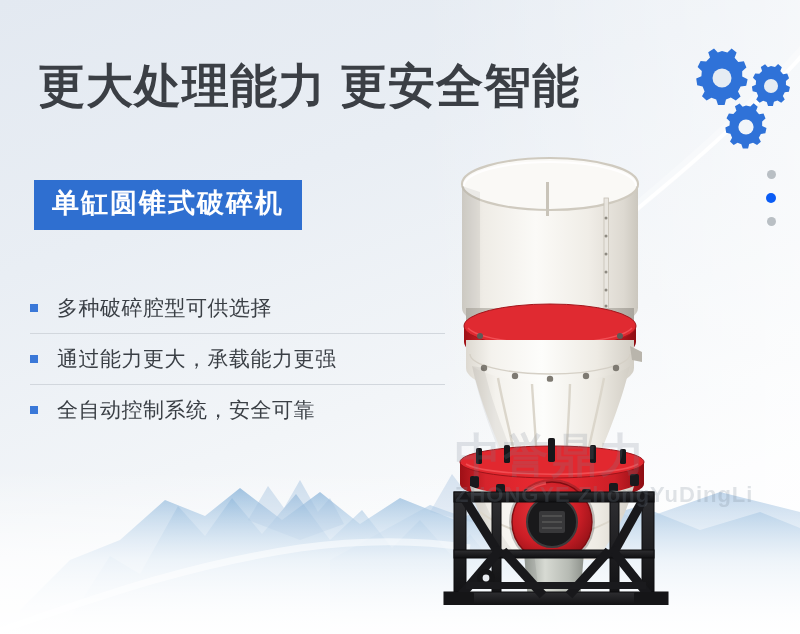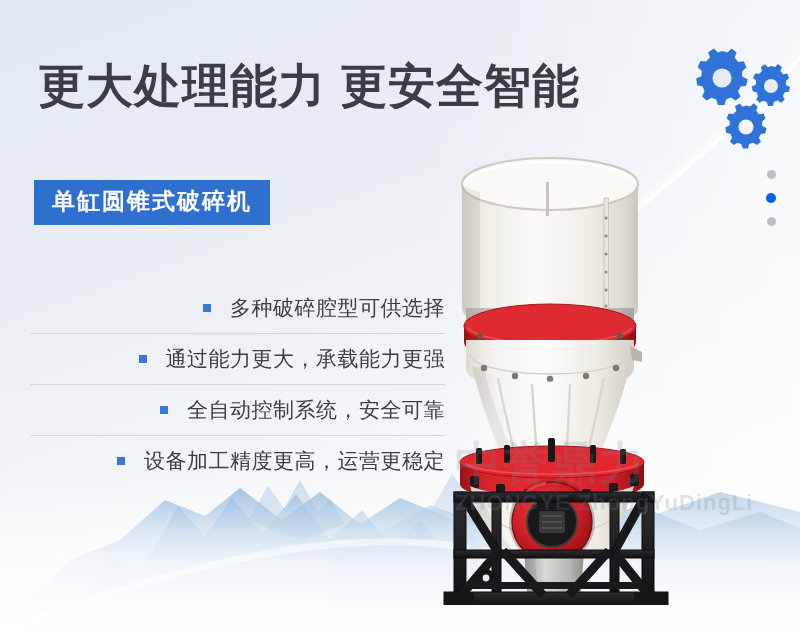--- a/index.html
+++ b/index.html
@@ -73,40 +73,39 @@
     letter-spacing: 1px;
     white-space: nowrap;
   }
 
   #subtitle-box {
     position: absolute;
     left: 34px;
     top: 180px;
     background: #2f6fd0;
     color: #ffffff;
-    font-size: 23px;
+    font-size: 27px;
     font-weight: bold;
     letter-spacing: 2px;
     padding: 9px 18px 11px 18px;
     line-height: 1.1;
     white-space: nowrap;
   }
 
   #features {
     position: absolute;
     left: 30px;
     top: 283px;
     width: 415px;
   }
   .feature-row {
     display: flex;
     align-items: center;
     height: 50px;
     border-bottom: 1px solid #d2d7dd;
-    justify-content: flex-end;
   }
   .feature-row:last-child {
     border-bottom: none;
   }
   .feature-bullet {
     width: 8px;
     height: 8px;
     background: #3a78d8;
     margin-right: 19px;
     flex: 0 0 auto;
@@ -128,21 +127,20 @@
   }
 
   
   #watermark {
     position: absolute;
     left: 455px;
     top: 432px;
     width: 300px;
     height: 80px;
     pointer-events: none;
-    margin-top: 8px;
   }
   #watermark .wm-cn {
     font-size: 46px;
     font-weight: bold;
     color: rgba(120,130,145,0.20);
     letter-spacing: 2px;
     line-height: 1;
     white-space: nowrap;
   }
   #watermark .wm-en {
@@ -456,24 +454,20 @@
       <span class="feature-text">多种破碎腔型可供选择</span>
     </div>
     <div class="feature-row">
       <span class="feature-bullet"></span>
       <span class="feature-text">通过能力更大，承载能力更强</span>
     </div>
     <div class="feature-row">
       <span class="feature-bullet"></span>
       <span class="feature-text">全自动控制系统，安全可靠</span>
     </div>
-    <div class="feature-row">
-      <span class="feature-bullet"></span>
-      <span class="feature-text">设备加工精度更高，运营更稳定</span>
-    </div>
   </div>
 
   <div id="dots">
     <span class="dot"></span>
     <span class="dot active"></span>
     <span class="dot"></span>
   </div>
 
 </div>
 

